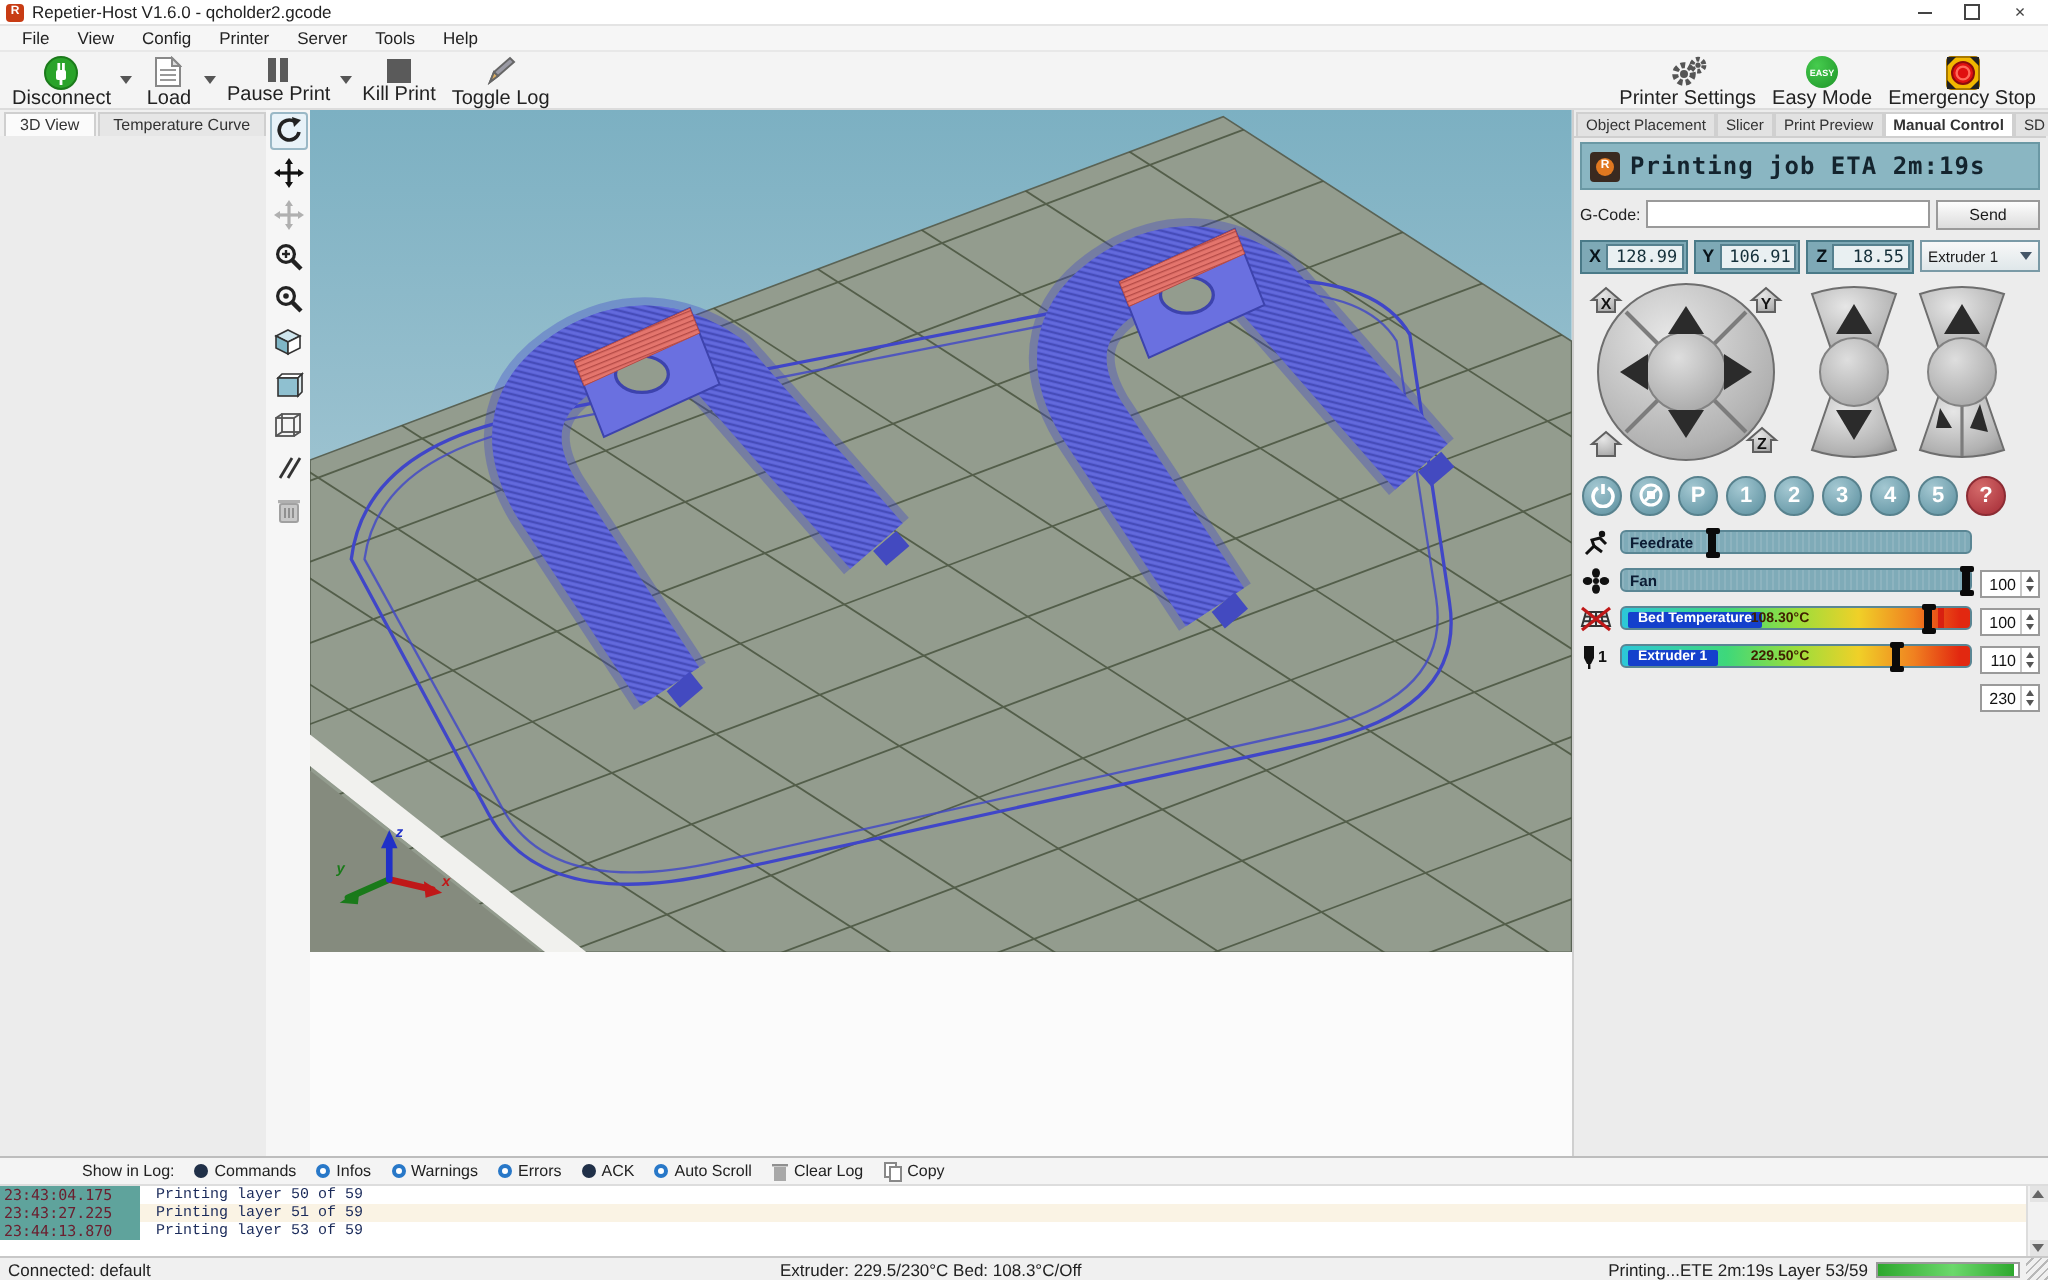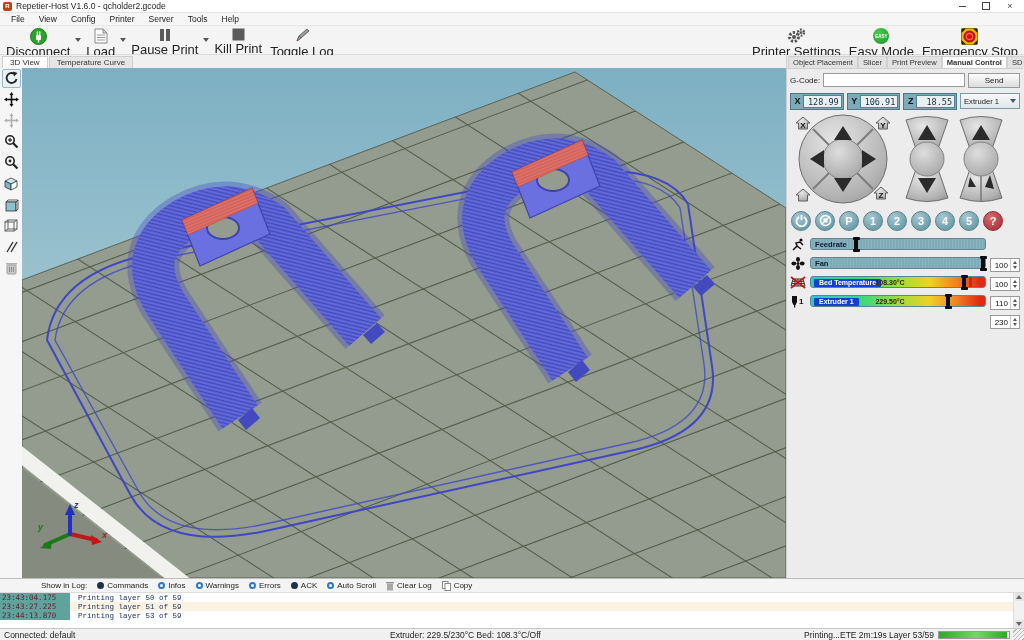--- a/index.html
+++ b/index.html
@@ -16,31 +16,31 @@
   .wb-min::before { content:""; width:7px; height:1px; background:#444; }
   .wb-max::before { content:""; width:6px; height:6px; border:1px solid #444; }
 
   
   .menubar { height:13px; background:#f6f6f6; display:flex; align-items:center; padding-left:4px; border-bottom:1px solid #e8e8e8;}
   .menuitem { padding:0 7px; font-size:8.5px; color:#222; cursor:default;}
 
   
   .toolbar { height:29px; background:#f4f4f4; display:flex; align-items:stretch; border-bottom:1px solid #dcdcdc; padding:0 2px;}
   .tbtn { display:flex; flex-direction:column; align-items:center; justify-content:space-between; padding:2px 4px 1px 4px; min-width:34px;}
-  .tbtn .lab { font-size:13px; color:#222; white-space:nowrap;}
+  .tbtn .lab { font-size:10px; color:#222; white-space:nowrap;}
   .tbtn .ic { height:16px; display:flex; align-items:center; justify-content:center;}
   .ddarrow { width:8px; display:flex; align-items:center; justify-content:center;}
   .ddarrow::before { content:""; border-left:3px solid transparent; border-right:3px solid transparent; border-top:4px solid #555;}
   .tspacer { flex:1; }
   .easycirc { width:16px; height:16px; border-radius:50%; background:radial-gradient(circle at 35% 30%, #46cc4e,#1e9428);
     color:#fff; font-size:4.5px; font-weight:bold; display:flex; align-items:center; justify-content:center;}
 
   
   .main { display:flex; height:523px; }
-  .leftcol { width:787px; display:flex; flex-direction:column; border-right:1px solid #cfcfcf;}
+  .leftcol { width:787px; display:flex; flex-direction:row; border-right:1px solid #cfcfcf;}
   .viewtabs { height:13px; background:#f0f0f0; display:flex; align-items:flex-end; padding-left:2px; gap:1px;}
   .vtab { font-size:8px; padding:1px 7px; border:1px solid #cfcfcf; border-bottom:none; background:#e6e6e6; color:#333;}
   .vtab.active { background:#fbfbfb; }
   .viewwrap { flex:1; display:flex; background:#fbfbfb;}
   .viewtools { width:22px; background:#f6f6f6; display:flex; flex-direction:column; align-items:center; padding-top:1px; gap:2px;}
   .vtool { width:19px; height:19px; display:flex; align-items:center; justify-content:center; border-radius:2px;}
   .vtool.sel { border:1px solid #9ab8c6; background:#e8f2f8;}
   .view3d { flex:1; position:relative; overflow:hidden;}
   .view3d svg { position:absolute; inset:0; }
 
@@ -444,20 +444,26 @@
 
   <div class="rpanel">
     <div class="ptabs">
       <span class="ptab">Object Placement</span>
       <span class="ptab">Slicer</span>
       <span class="ptab">Print Preview</span>
       <span class="ptab active">Manual Control</span>
       <span class="ptab">SD Card</span>
     </div>
     <div class="pbody">
+      <div class="jobhead">
+        <span class="jobicon">
+            <i>R</i>
+          </span>
+        <span class="jobtext">Printing job ETA 2m:19s</span>
+      </div>
 
       <div class="gcode">
         <span class="glabel">G-Code:</span>
         <input value="" style="">
         <span class="sendbtn">Send</span>
       </div>
 
       <div class="posrow">
         <span class="posbox">
           <span class="axis">X</span>

